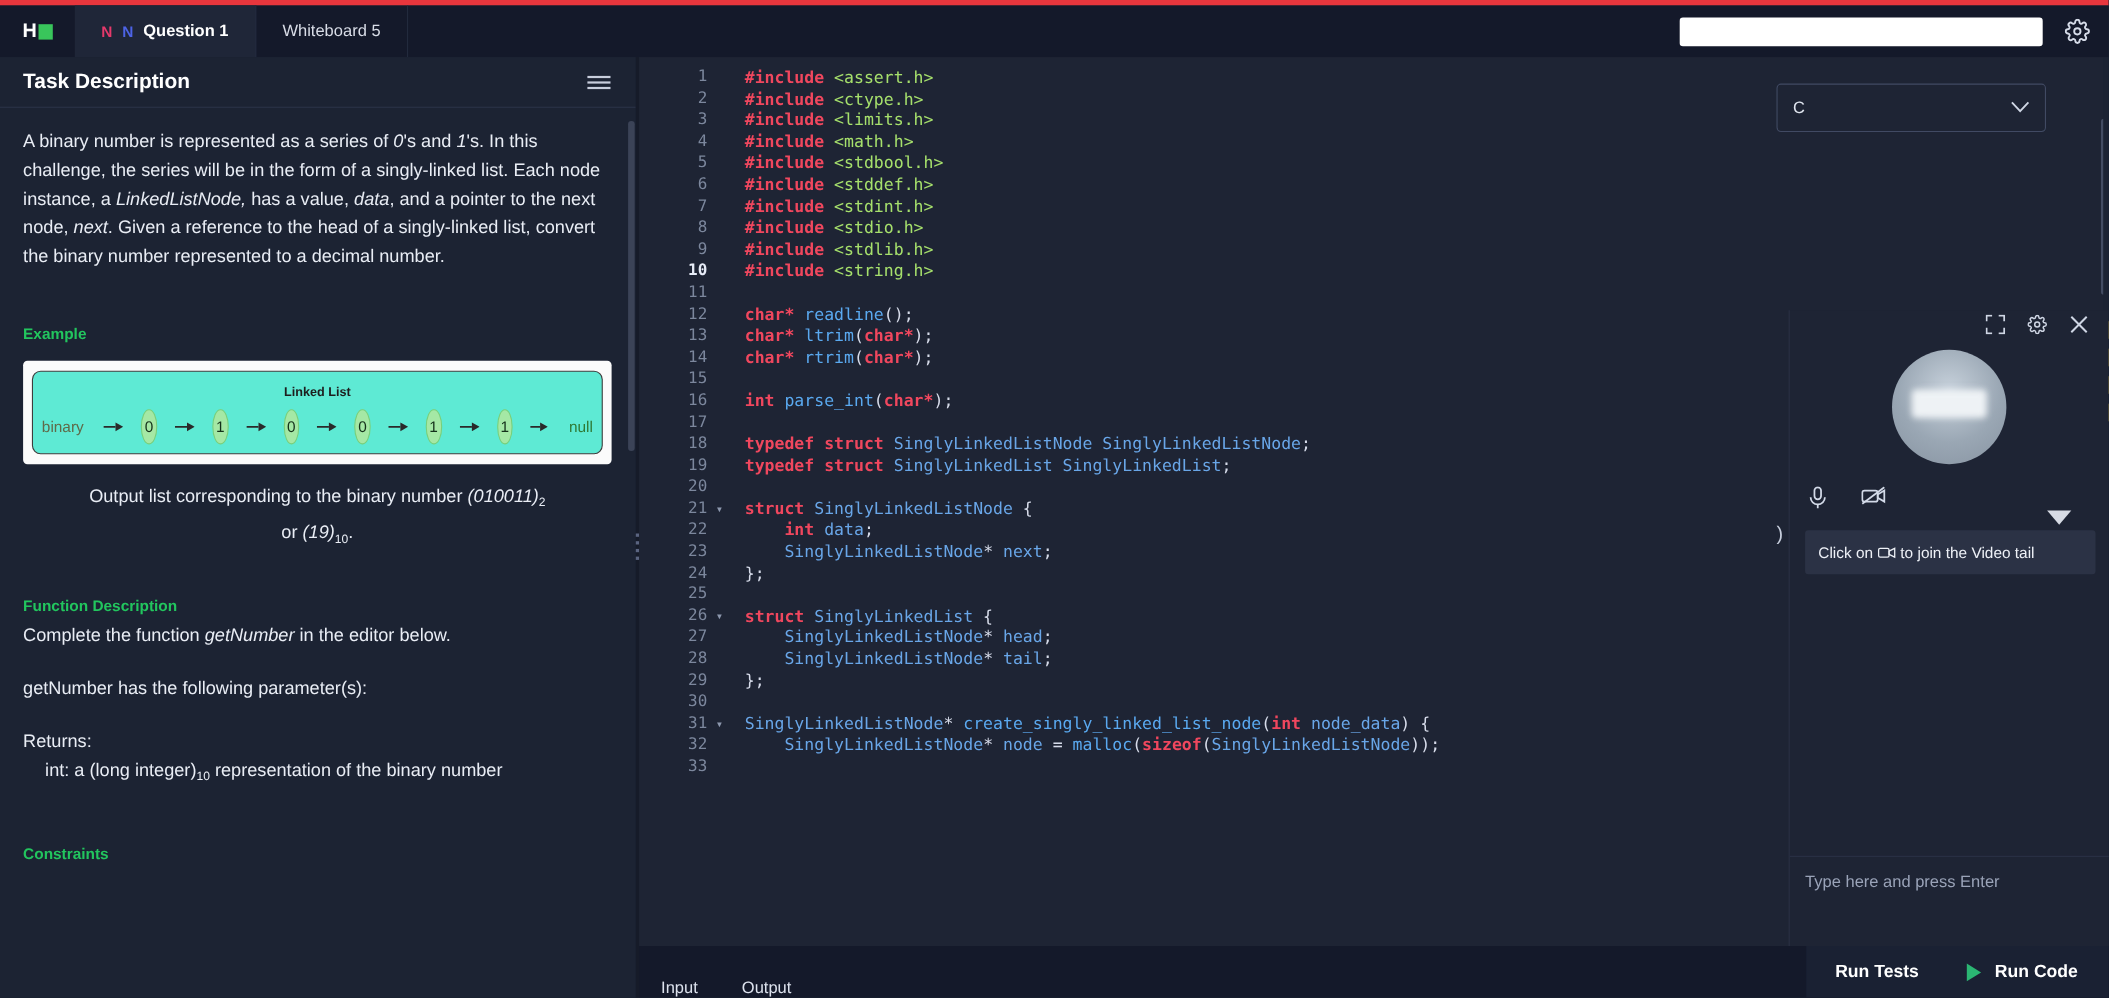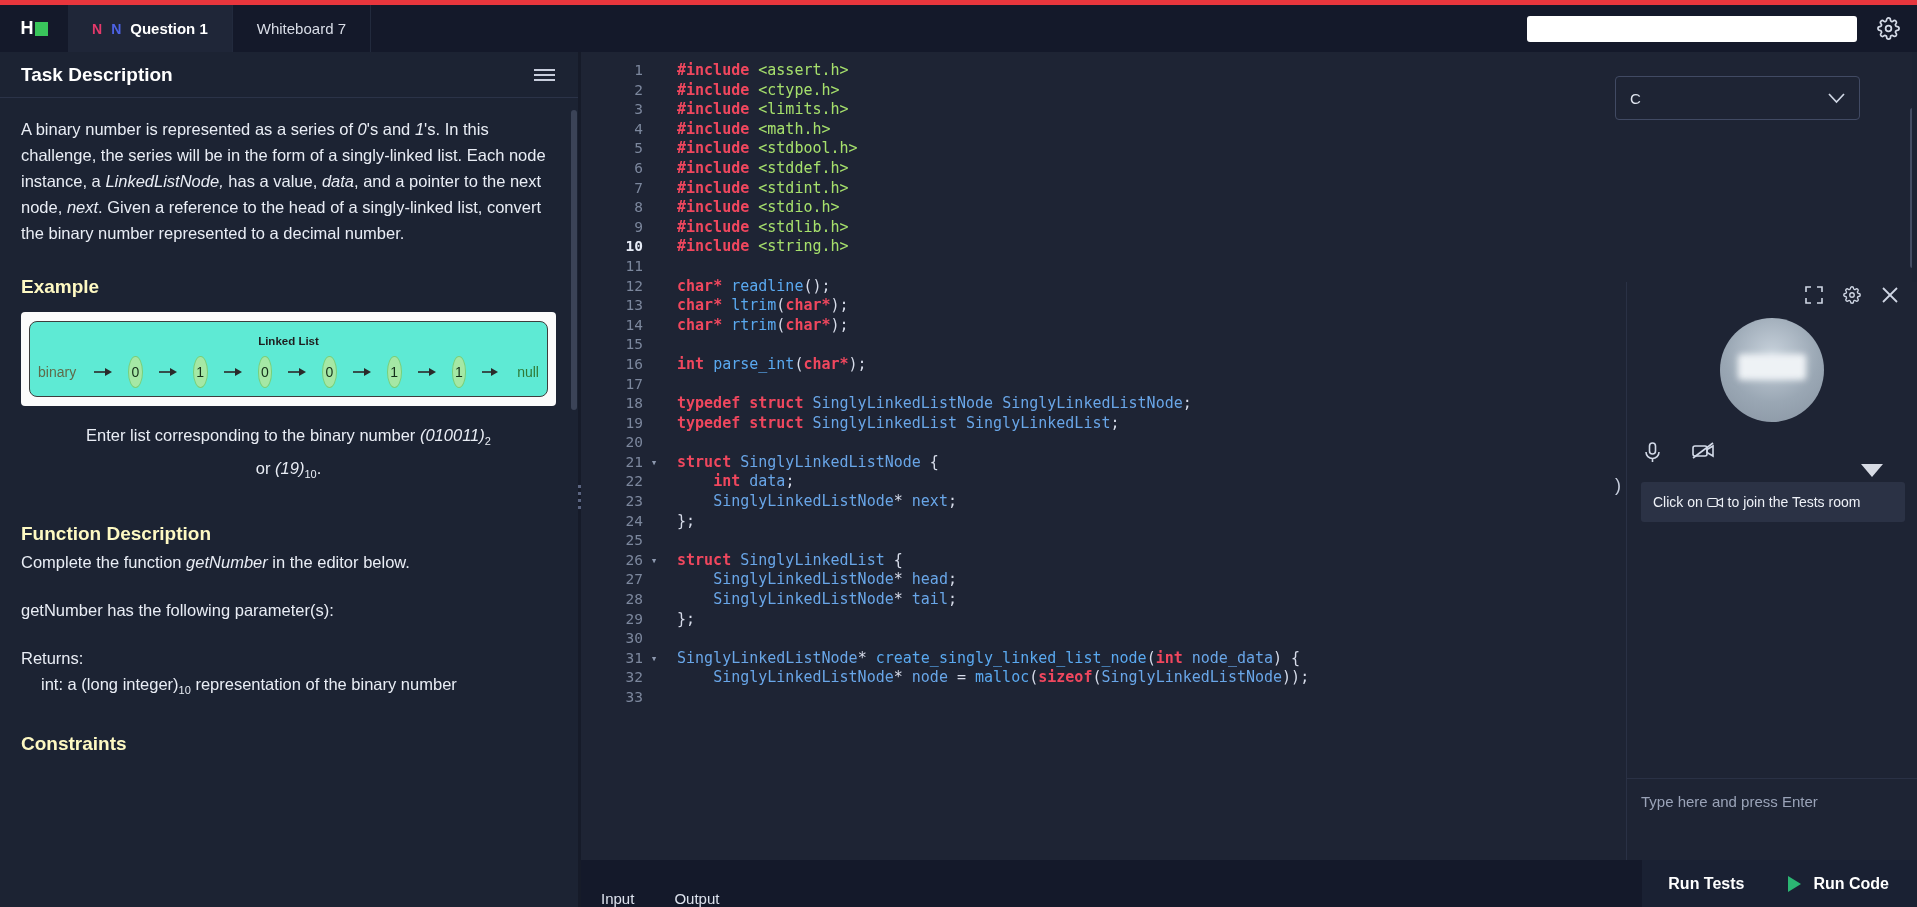--- a/index.html
+++ b/index.html
@@ -52,21 +52,21 @@
     height: 46px; display: flex; align-items: center; justify-content: space-between;
     padding: 0 23px 0 21px; border-bottom: 1px solid #2b3348;
   }
   .left-title { color: #ffffff; font-size: 19px; font-weight: bold; }
   .hamburger { display: flex; flex-direction: column; gap: 3px; cursor: pointer; }
   .hamburger span { display: block; width: 21px; height: 2px; background: #c8cedd; }
 
   .left-body { padding: 18px 22px 0 21px; color: #e9edf5; font-size: 16.5px; line-height: 26px; }
   .left-body p { margin-bottom: 0; }
   .left-body em { font-style: italic; }
-  .sec-title { font-size: 19px; font-weight: bold; color: #fef9c3; margin: 28px 0 12px; }
+  .sec-title { font-size: 14px; font-weight: bold; color: #22c55e; margin: 44px 0 12px; }
   .sec-title.fd { margin-top: 32px; margin-bottom: 2px; }
 
   .diagram-card {
     background: #fbfbfb; border-radius: 4px; padding: 9px 8px; margin-bottom: 16px;
   }
   .diagram-inner {
     border: 1.5px solid #3d3d3d; border-radius: 8px; padding: 6px 8px 8px;
     background: #5eead4;
   }
   .dg-title { text-align: center; font-size: 11.5px; font-weight: bold; color: #1e1e1e; margin-bottom: 2px; }
@@ -227,21 +227,21 @@
       </div>
     </div>
 
     <div class="tab active">
       <span class="n-pink">N</span>
       <span class="n-blue">N</span>
       <span>Question 1</span>
     </div>
 
     <div class="tab">
-      <span>Whiteboard 7</span>
+      <span>Whiteboard 5</span>
     </div>
 
     <div class="header-spacer"></div>
 
     <div class="user-pill"></div>
 
     <div class="gear-btn">
       <svg width="23" height="23" viewBox="0 0 24 24" fill="none" stroke="#d5dbe8" stroke-width="1.8">
         <circle cx="12" cy="12" r="3"></circle>
         <path d="M19.4 15a1.65 1.65 0 0 0 .33 1.82l.06.06a2 2 0 1 1-2.83 2.83l-.06-.06a1.65 1.65 0 0 0-1.82-.33 1.65 1.65 0 0 0-1 1.51V21a2 2 0 1 1-4 0v-.09A1.65 1.65 0 0 0 9 19.4a1.65 1.65 0 0 0-1.82.33l-.06.06a2 2 0 1 1-2.83-2.83l.06-.06A1.65 1.65 0 0 0 4.6 15a1.65 1.65 0 0 0-1.51-1H3a2 2 0 1 1 0-4h.09A1.65 1.65 0 0 0 4.6 9a1.65 1.65 0 0 0-.33-1.82l-.06-.06a2 2 0 1 1 2.83-2.83l.06.06A1.65 1.65 0 0 0 9 4.6a1.65 1.65 0 0 0 1-1.51V3a2 2 0 1 1 4 0v.09a1.65 1.65 0 0 0 1 1.51 1.65 1.65 0 0 0 1.82-.33l.06-.06a2 2 0 1 1 2.83 2.83l-.06.06A1.65 1.65 0 0 0 19.4 9a1.65 1.65 0 0 0 1.51 1H21a2 2 0 1 1 0 4h-.09a1.65 1.65 0 0 0-1.51 1z"></path>
@@ -315,21 +315,21 @@
               <svg width="16" height="10">
                   <line x1="0" y1="5" x2="9" y2="5" stroke="#2a2a2a" stroke-width="1.6"></line>
                   <polygon points="9,1 16,5 9,9" fill="#2a2a2a"></polygon>
                 </svg>
             </span>
             <span class="dg-null">null</span>
           </div>
         </div>
       </div>
 
-      <div class="caption"><span>Enter list corresponding to the binary number </span><em>(010011)</em><sub>2</sub><br><span>or </span><em>(19)</em><sub>10</sub><span>.</span></div>
+      <div class="caption"><span>Output list corresponding to the binary number </span><em>(010011)</em><sub>2</sub><br><span>or </span><em>(19)</em><sub>10</sub><span>.</span></div>
 
       <div class="sec-title fd">Function Description</div>
       <p><span>Complete the function </span><em>getNumber</em><span> in the editor below.</span></p>
 
       <div class="gap"></div>
       <p>getNumber has the following parameter(s):</p>
 
       <div class="gap"></div>
       <p>Returns:</p>
       <p class="indent"><span>int: a (long integer)</span><sub>10</sub><span> representation of the binary number</span></p>
@@ -500,20 +500,20 @@
       </span>
     </div>
 
     <span class="paren">)</span>
     <div class="tip-caret"></div>
     <div class="tooltip"><span>Click on </span><span>
         <svg width="17" height="11" viewBox="0 0 23 15" fill="none" stroke="#eef1f7" stroke-width="1.6" style="vertical-align:-1px">
           <rect x="1" y="2" width="13" height="11" rx="2"></rect>
             <polygon points="14,5.5 21,2 21,13 14,9.5"></polygon>
         </svg>
-      </span><span> to join the Tests room</span></div>
+      </span><span> to join the Video tail</span></div>
 
     <div class="chat-input">
       <input type="text" placeholder="Type here and press Enter" style="">
     </div>
   </div>
 
 </div>
 
 </body></html>

